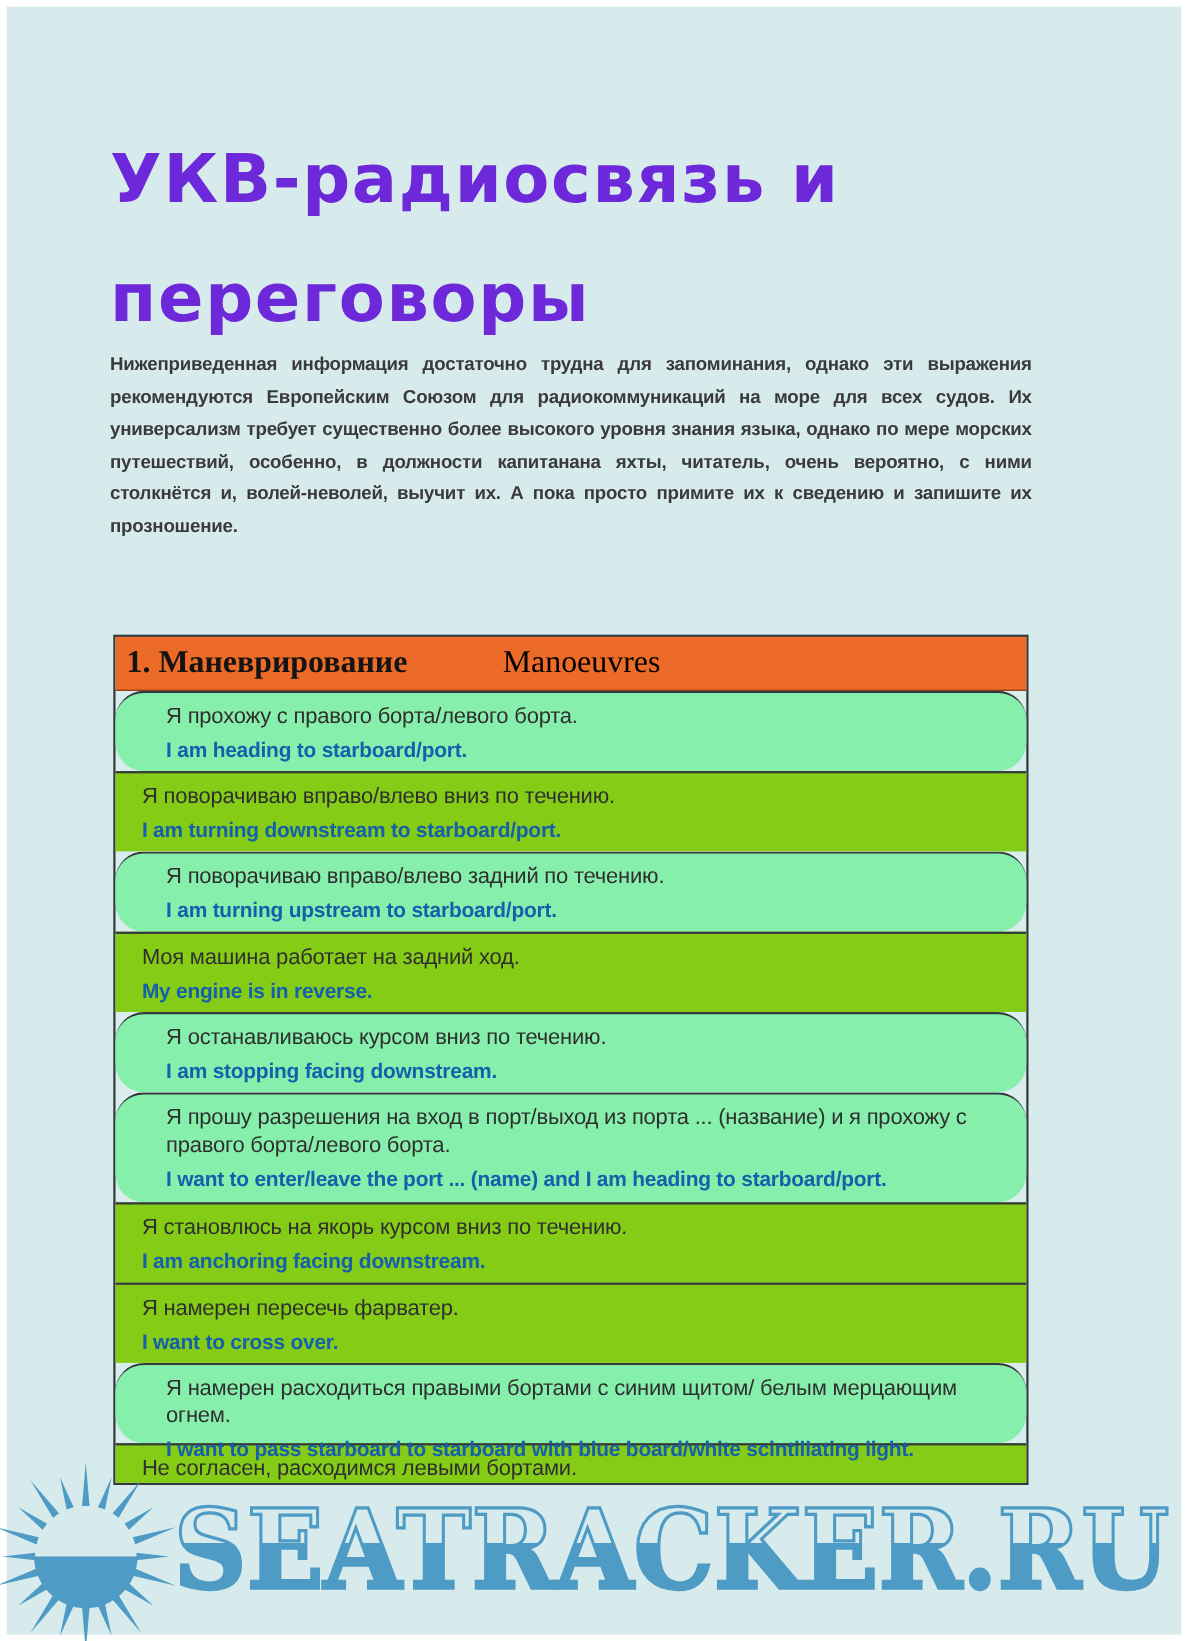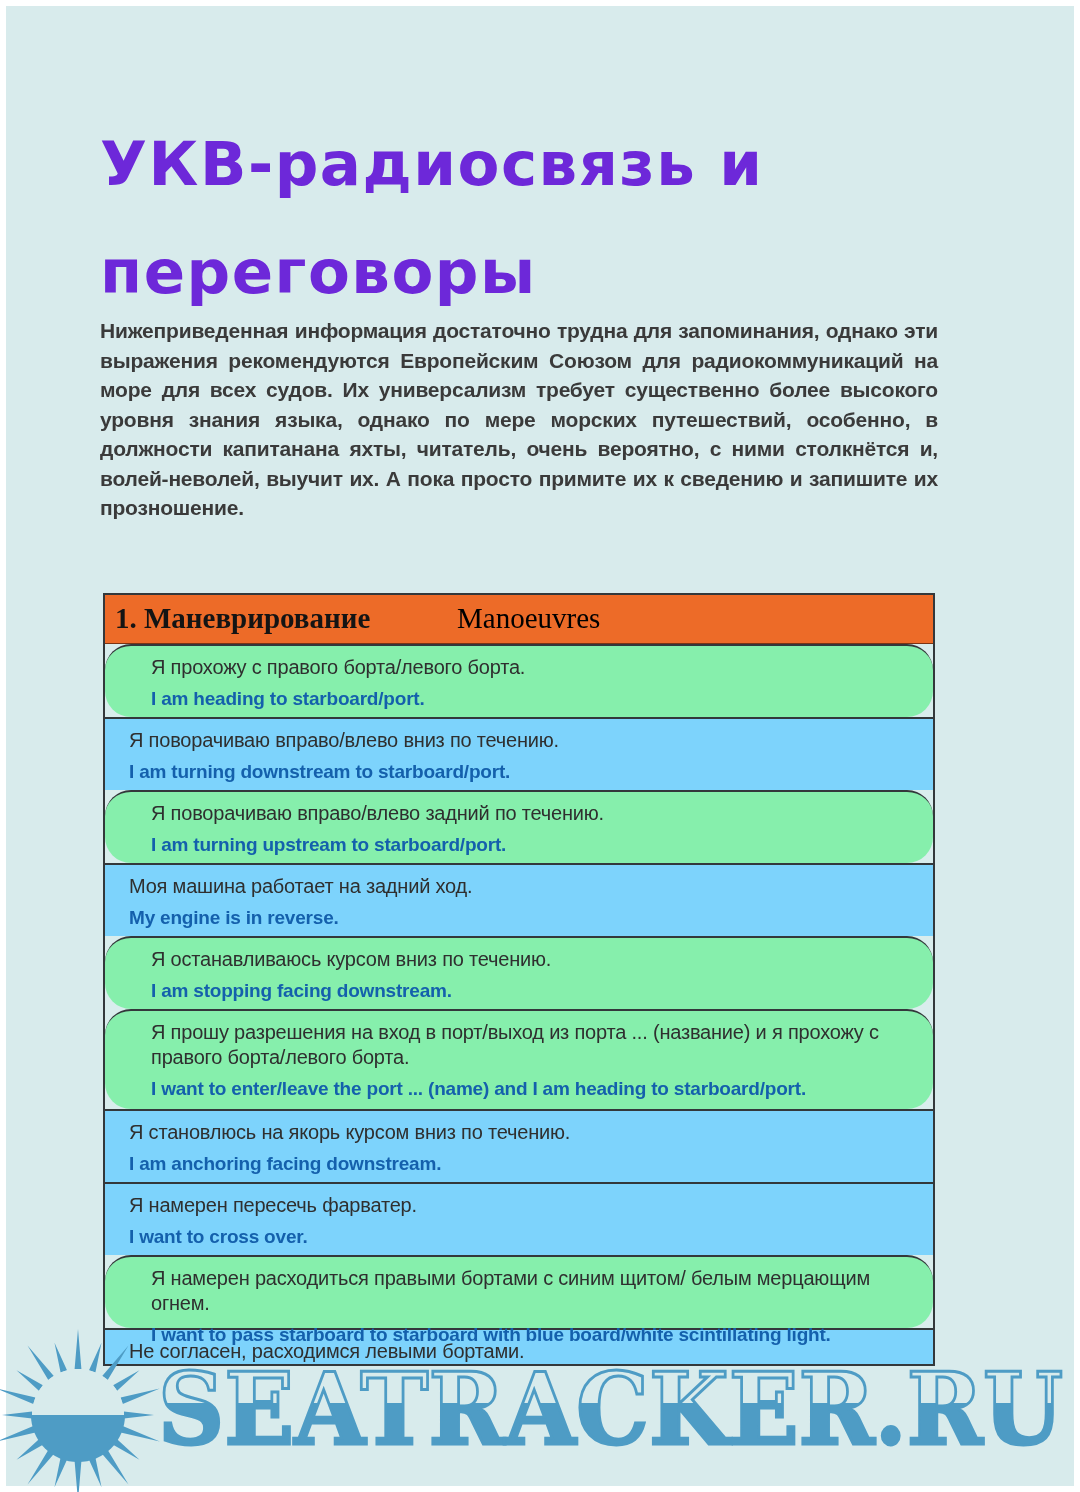--- a/index.html
+++ b/index.html
@@ -8,35 +8,35 @@
   .paper{position:absolute;left:6px;top:6px;right:6px;bottom:6px;background:#d8ebec;}
 
   
   .title{position:absolute;left:100px;top:110px;width:900px;
          font-family:"DejaVu Sans",sans-serif;font-weight:bold;
          font-size:61px;line-height:108px;letter-spacing:1.5px;color:#6d28d9;}
 
   
   .intro{position:absolute;left:100px;top:316px;width:838px;
          font-family:"Liberation Sans",sans-serif;font-weight:bold;
-         font-size:21px;line-height:29.5px;color:#3a3a3a;text-align:justify;
+         font-size:17px;line-height:29.5px;color:#3a3a3a;text-align:justify;
          letter-spacing:-0.2px;}
 
   
-  .phrase-table{position:absolute;left:103px;top:593px;width:832px;
+  .phrase-table{position:absolute;left:103px;top:577px;width:832px;
                 border:2px solid #33383b;box-sizing:border-box;background:#d9eded;}
   .thead{position:relative;height:48px;background:#ed6b28;border-bottom:1px solid #7a3413;}
   .thead .h-ru{position:absolute;left:10px;top:7px;
                font-family:"Liberation Serif",serif;font-weight:bold;font-size:29px;color:#141414;}
   .thead .h-en{position:absolute;left:352px;top:7px;
                font-family:"Liberation Serif",serif;font-weight:normal;font-size:29px;color:#000000;}
   .row{box-sizing:border-box;border-top:2px solid #33383b;
        padding:9px 20px 0 46px;height:73px;}
   .row.light{background:#86efac;border-radius:26px;}
-  .row.gray{background:#7dd3fc;padding-left:24px;}
+  .row.gray{background:#84cc16;padding-left:24px;}
   .row.tall{height:100px;}
   .row.cut{height:36px;overflow:hidden;}
   .ru{font-size:20px;line-height:25px;color:#2f2f2f;letter-spacing:-0.2px;}
   .en{margin-top:7px;font-size:19px;line-height:24px;font-weight:bold;color:#1460ac;letter-spacing:-0.2px;}
 
   
   .wm-sun{position:absolute;left:-12px;top:1325px;width:180px;height:180px;}
   .wm-text{position:absolute;left:158px;top:1352px;width:925px;height:120px;}
 </style>
 </head>

